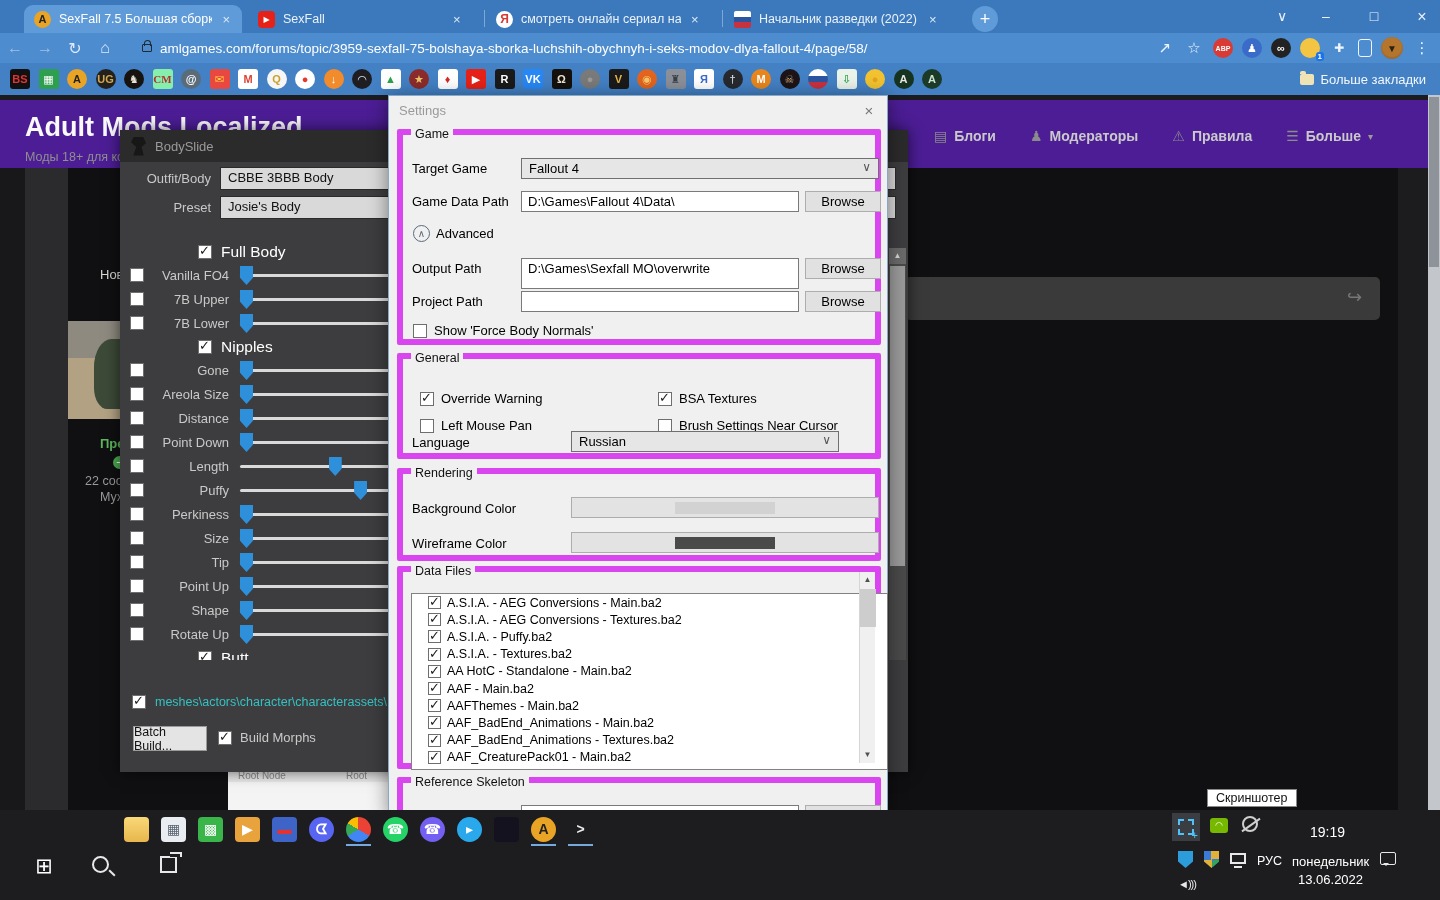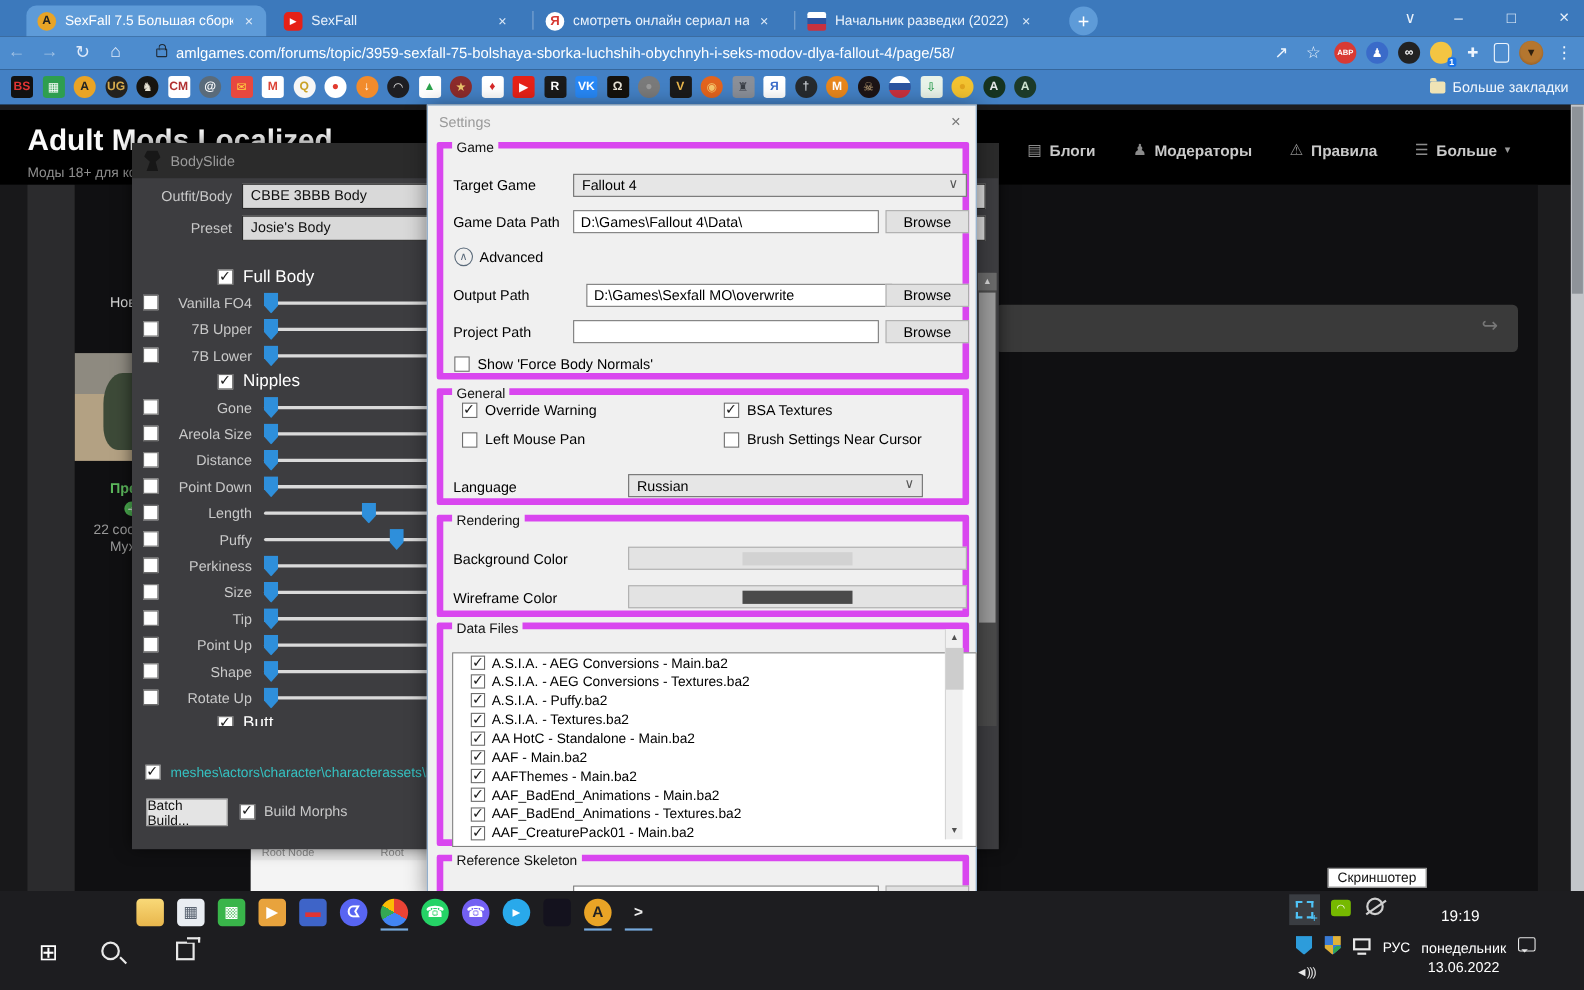--- a/index.html
+++ b/index.html
@@ -36,21 +36,21 @@
 
   .bookbar{position:absolute;left:0;top:63px;width:1440px;height:32px;background:#4380c4;z-index:3;display:flex;align-items:center;padding-left:10px}
   .bmk{width:20px;height:20px;margin-right:8.5px;display:flex;align-items:center;justify-content:center;font-size:11px;font-weight:bold;border-radius:3px;flex:none}
   .bmk.round{border-radius:50%}
   .othermarks{margin-left:auto;display:flex;align-items:center;gap:7px;padding-right:14px;color:#f2f7fd;font-size:13px}
   .folderic{width:14px;height:11px;background:#efe3b5;border-radius:2px;position:relative}
   .folderic::before{content:"";position:absolute;left:0;top:-3px;width:6px;height:3px;background:#efe3b5;border-radius:2px 2px 0 0}
 
   
   .page{position:absolute;left:0;top:95px;width:1428px;height:715px;background:#1c1c1e;z-index:1;overflow:hidden}
-  .pg-head{position:absolute;left:0;top:5px;width:100%;height:68px;background:#000000}
+  .pg-head{position:absolute;left:0;top:5px;width:100%;height:68px;background:#4c1d95}
   .pg-title{position:absolute;left:25px;top:12px;font-size:27px;font-weight:bold;color:#fafafa}
   .pg-sub{position:absolute;left:25px;top:50px;font-size:12.5px;color:#8f8f8f}
   .pg-nav{position:absolute;right:55px;top:28px;display:flex;gap:34px}
   .pg-nav .ni{display:flex;gap:7px;align-items:center;color:#c9c9c9;font-size:14px;font-weight:bold}
   .pg-nav .ni .nic{color:#8b8b8b;font-size:14px}
   .pg-nav .caret{display:none;font-size:10px;color:#9a9a9a}
   .pg-nav .caret.show{display:inline}
   .pg-strip1{position:absolute;left:0;top:73px;width:25px;height:642px;background:#18181a}
   .pg-strip2{position:absolute;left:25px;top:73px;width:43px;height:642px;background:#2b2b2d}
   .pg-content{position:absolute;left:68px;top:73px;width:1330px;height:642px;background:#101012}
@@ -110,21 +110,21 @@
   .grp{position:absolute;border:6px solid #d946ef;border-radius:2px}
   .grp .legend{position:absolute;left:8px;top:-8px;background:#f0f0f0;padding:0 4px;font-size:12.5px;color:#111}
   .flabel{position:absolute;font-size:13px;color:#000}
   .field{position:absolute;background:#fff;border:1px solid #7a7a7a;font-size:13px;color:#000;padding:2px 6px;white-space:nowrap;overflow:hidden}
   .combo{position:absolute;background:#e6e6e6;border:1px solid #707070;font-size:13px;color:#000;padding:2px 7px;white-space:nowrap}
   .combo .cvr{position:absolute;right:7px;top:1px;color:#555;font-size:12px}
   .btn{position:absolute;background:#e1e1e1;border:1px solid #adadad;font-size:13px;color:#000;display:flex;align-items:center;justify-content:center}
   .cbrow{position:absolute;display:flex;align-items:center;gap:7px;font-size:13px;color:#000}
   .advanced{position:absolute;display:flex;align-items:center;gap:6px;font-size:13px}
   .advcirc{width:17px;height:17px;border-radius:50%;border:1.5px solid #5a6a7a;color:#5a6a7a;font-size:10px;display:flex;align-items:center;justify-content:center}
-  .genchecks{position:absolute;left:17px;top:6px;width:452px;display:grid;grid-template-columns:238px 1fr;row-gap:12px}
+  .genchecks{position:absolute;left:17px;top:32px;width:452px;display:grid;grid-template-columns:238px 1fr;row-gap:12px}
   .genchecks .cbrow2{display:flex;align-items:center;gap:7px}
   .swatchbtn{position:absolute;background:#e3e3e3;border:1px solid #adadad;display:flex;align-items:center;justify-content:center}
   .swatch{width:100px;height:12px}
   .dflist{position:absolute;left:8px;top:21px;width:477px;height:177px;background:#fff;border:1px solid #828282;overflow:hidden}
   .dfitem{display:flex;align-items:center;gap:6px;height:17.2px;padding-left:16px;font-size:12.5px;color:#000}
   .dfitem .cb{width:13px;height:13px}
   .dfscroll{position:absolute;right:0;top:0;width:16px;height:100%;background:#f0f0f0;border-left:1px solid #d5d5d5}
   .dfscroll .ar{height:16px;color:#505050;font-size:8px;text-align:center;line-height:16px}
   .dfscroll .ar.dn{position:absolute;bottom:0;width:100%}
   .dfscroll .th{position:absolute;left:0;top:17px;width:16px;height:38px;background:#cdcdcd}
@@ -220,21 +220,21 @@
     </div>
   </div>
 
   <div class="bookbar">
 
   <span class="bmk" style="background: rgb(17, 17, 17); color: rgb(224, 52, 52);">BS</span>
       <span class="bmk" style="background: rgb(46, 158, 79); color: rgb(255, 255, 255);">▦</span>
       <span class="bmk round" style="background: rgb(233, 164, 38); color: rgb(34, 34, 34);">A</span>
       <span class="bmk round" style="background: rgb(35, 33, 30); color: rgb(211, 168, 76);">UG</span>
       <span class="bmk round" style="background: rgb(23, 20, 15); color: rgb(232, 227, 213);">♞</span>
-      <span class="bmk" style="background: #ffffff; color: rgb(176, 48, 48);">CM</span>
+      <span class="bmk" style="background: #86efac; color: rgb(176, 48, 48); font-family: Liberation Serif, serif;">CM</span>
       <span class="bmk round" style="background: rgb(90, 107, 122); color: rgb(255, 255, 255);">@</span>
       <span class="bmk" style="background: rgb(232, 72, 63); color: rgb(255, 210, 63);">✉</span>
       <span class="bmk" style="background: rgb(255, 255, 255); color: rgb(219, 68, 55);">M</span>
       <span class="bmk round" style="background: rgb(246, 246, 246); color: rgb(201, 162, 39);">Q</span>
       <span class="bmk round" style="background: rgb(255, 255, 255); color: rgb(226, 59, 46);">●</span>
       <span class="bmk round" style="background: rgb(242, 139, 43); color: rgb(255, 255, 255);">↓</span>
       <span class="bmk round" style="background: rgb(30, 30, 34); color: rgb(221, 221, 221);">◠</span>
       <span class="bmk" style="background: rgb(255, 255, 255); color: rgb(43, 162, 76);">▲</span>
       <span class="bmk round" style="background: rgb(140, 43, 43); color: rgb(233, 196, 106);">★</span>
       <span class="bmk" style="background: rgb(255, 255, 255); color: rgb(214, 40, 40);">♦</span>
@@ -498,21 +498,21 @@
         <span class="cvr">∨</span>
       </div>
       <span class="flabel" style="left:9px;top:59px">Game Data Path</span>
       <div class="field" style="left:118px;top:56px;width:278px;height:21px">D:\Games\Fallout 4\Data\</div>
       <div class="btn" style="left:402px;top:56px;width:76px;height:21px">Browse</div>
       <div class="advanced" style="left:10px;top:90px">
         <span class="advcirc">∧</span>
         <span>Advanced</span>
       </div>
       <span class="flabel" style="left:9px;top:126px">Output Path</span>
-      <div class="field" style="left:130px;top:123px;width:278px;height:21px">D:\Games\Sexfall MO\overwrite</div>
+      <div class="field" style="left:118px;top:123px;width:278px;height:31px">D:\Games\Sexfall MO\overwrite</div>
       <div class="btn" style="left:402px;top:123px;width:76px;height:21px">Browse</div>
       <span class="flabel" style="left:9px;top:159px">Project Path</span>
       <div class="field" style="left:118px;top:156px;width:278px;height:21px"></div>
       <div class="btn" style="left:402px;top:156px;width:76px;height:21px">Browse</div>
       <div class="cbrow" style="left:10px;top:188px">
         <span class="cb"></span>
         <span>Show 'Force Body Normals'</span>
       </div>
     </div>
 

